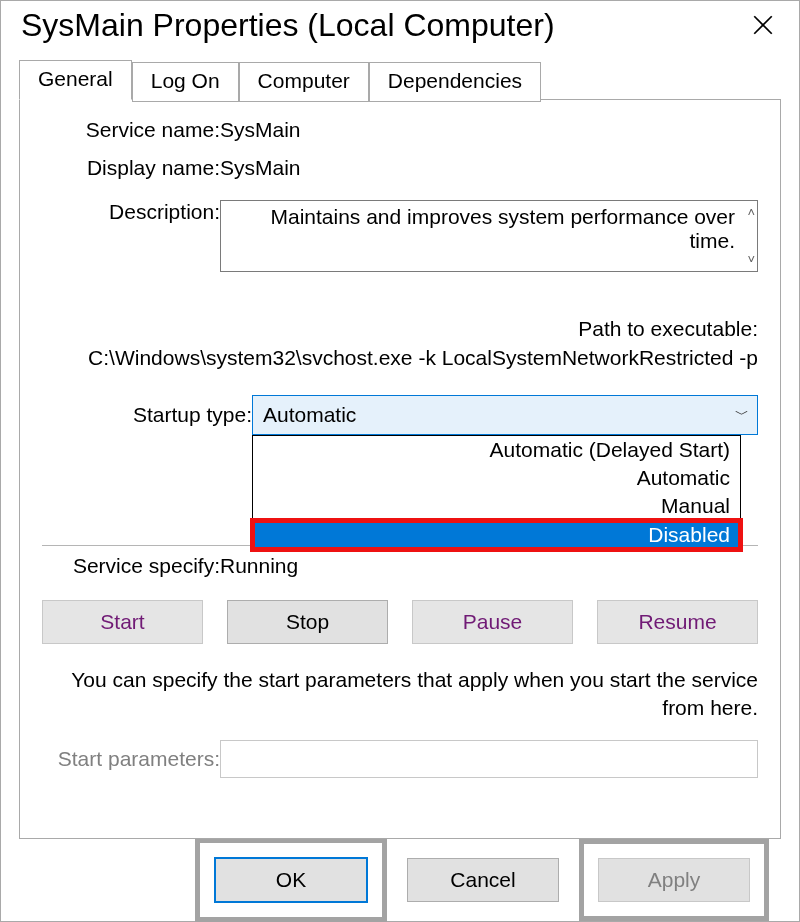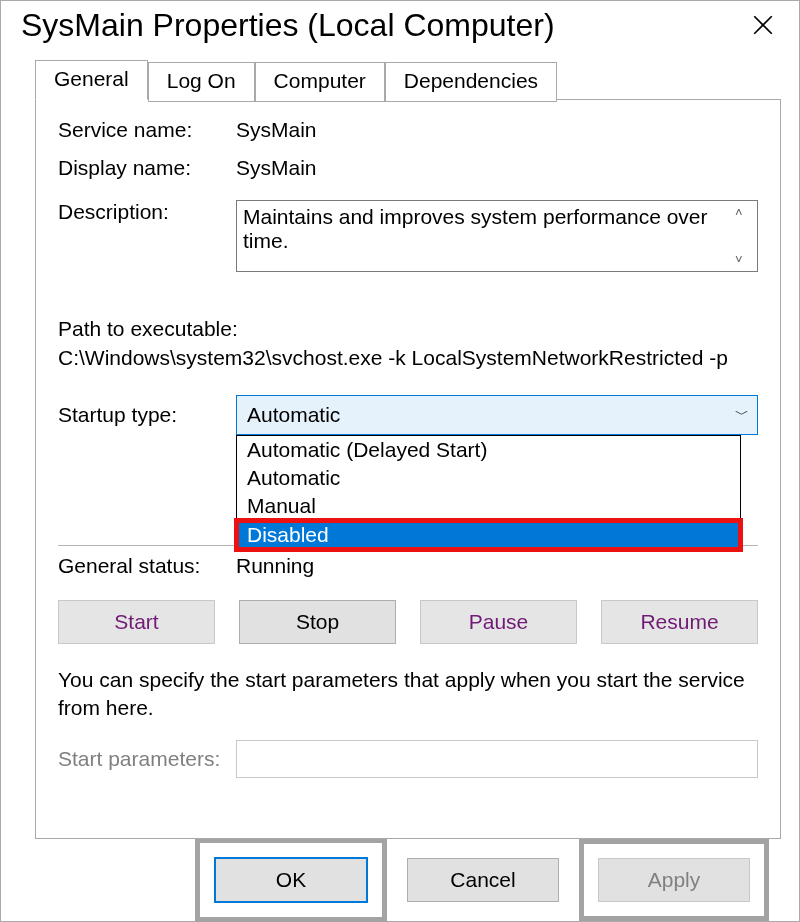--- a/index.html
+++ b/index.html
@@ -37,22 +37,23 @@
     width: 44px;
     height: 44px;
     display: flex;
     align-items: center;
     justify-content: center;
   }
   .close-x svg { width: 20px; height: 20px; }
 
   .client {
     flex: 1;
-    padding: 10px 18px 0 34px;
-    position: relative;
+    padding: 10px 18px 0 18px;
+    position: relative;
+    text-align: right;
   }
 
   .tabstrip {
     display: flex;
     position: relative;
     z-index: 2;
   }
   .tab {
     padding: 6px 18px 8px 18px;
     font-size: 21px;
@@ -120,20 +121,21 @@
     margin-top: 42px;
     font-size: 21px;
     line-height: 1.4;
   }
 
   .select-row {
     margin-top: 22px;
     display: flex;
     align-items: center;
     position: relative;
+    margin-left: 32px;
   }
   .select-box {
     flex: 1;
     border: 1px solid #0078d7;
     background: #e5f1fb;
     height: 38px;
     display: flex;
     align-items: center;
     padding: 0 10px;
     font-size: 21px;
@@ -328,21 +330,21 @@
             <div class="opt">Automatic</div>
             <div class="opt">Manual</div>
             <div class="opt selected highlight-red">Disabled</div>
           </div>
         </div>
       </div>
 
       <hr class="divider" style="margin-top:110px;">
 
       <div class="status-row">
-        <div class="lbl">General status:</div>
+        <div class="lbl">Service specify:</div>
         <div>Running</div>
       </div>
 
       <div class="btnrow">
         <div class="svc-btn disabled">Start</div>
         <div class="svc-btn enabled">Stop</div>
         <div class="svc-btn disabled">Pause</div>
         <div class="svc-btn disabled">Resume</div>
       </div>
 

